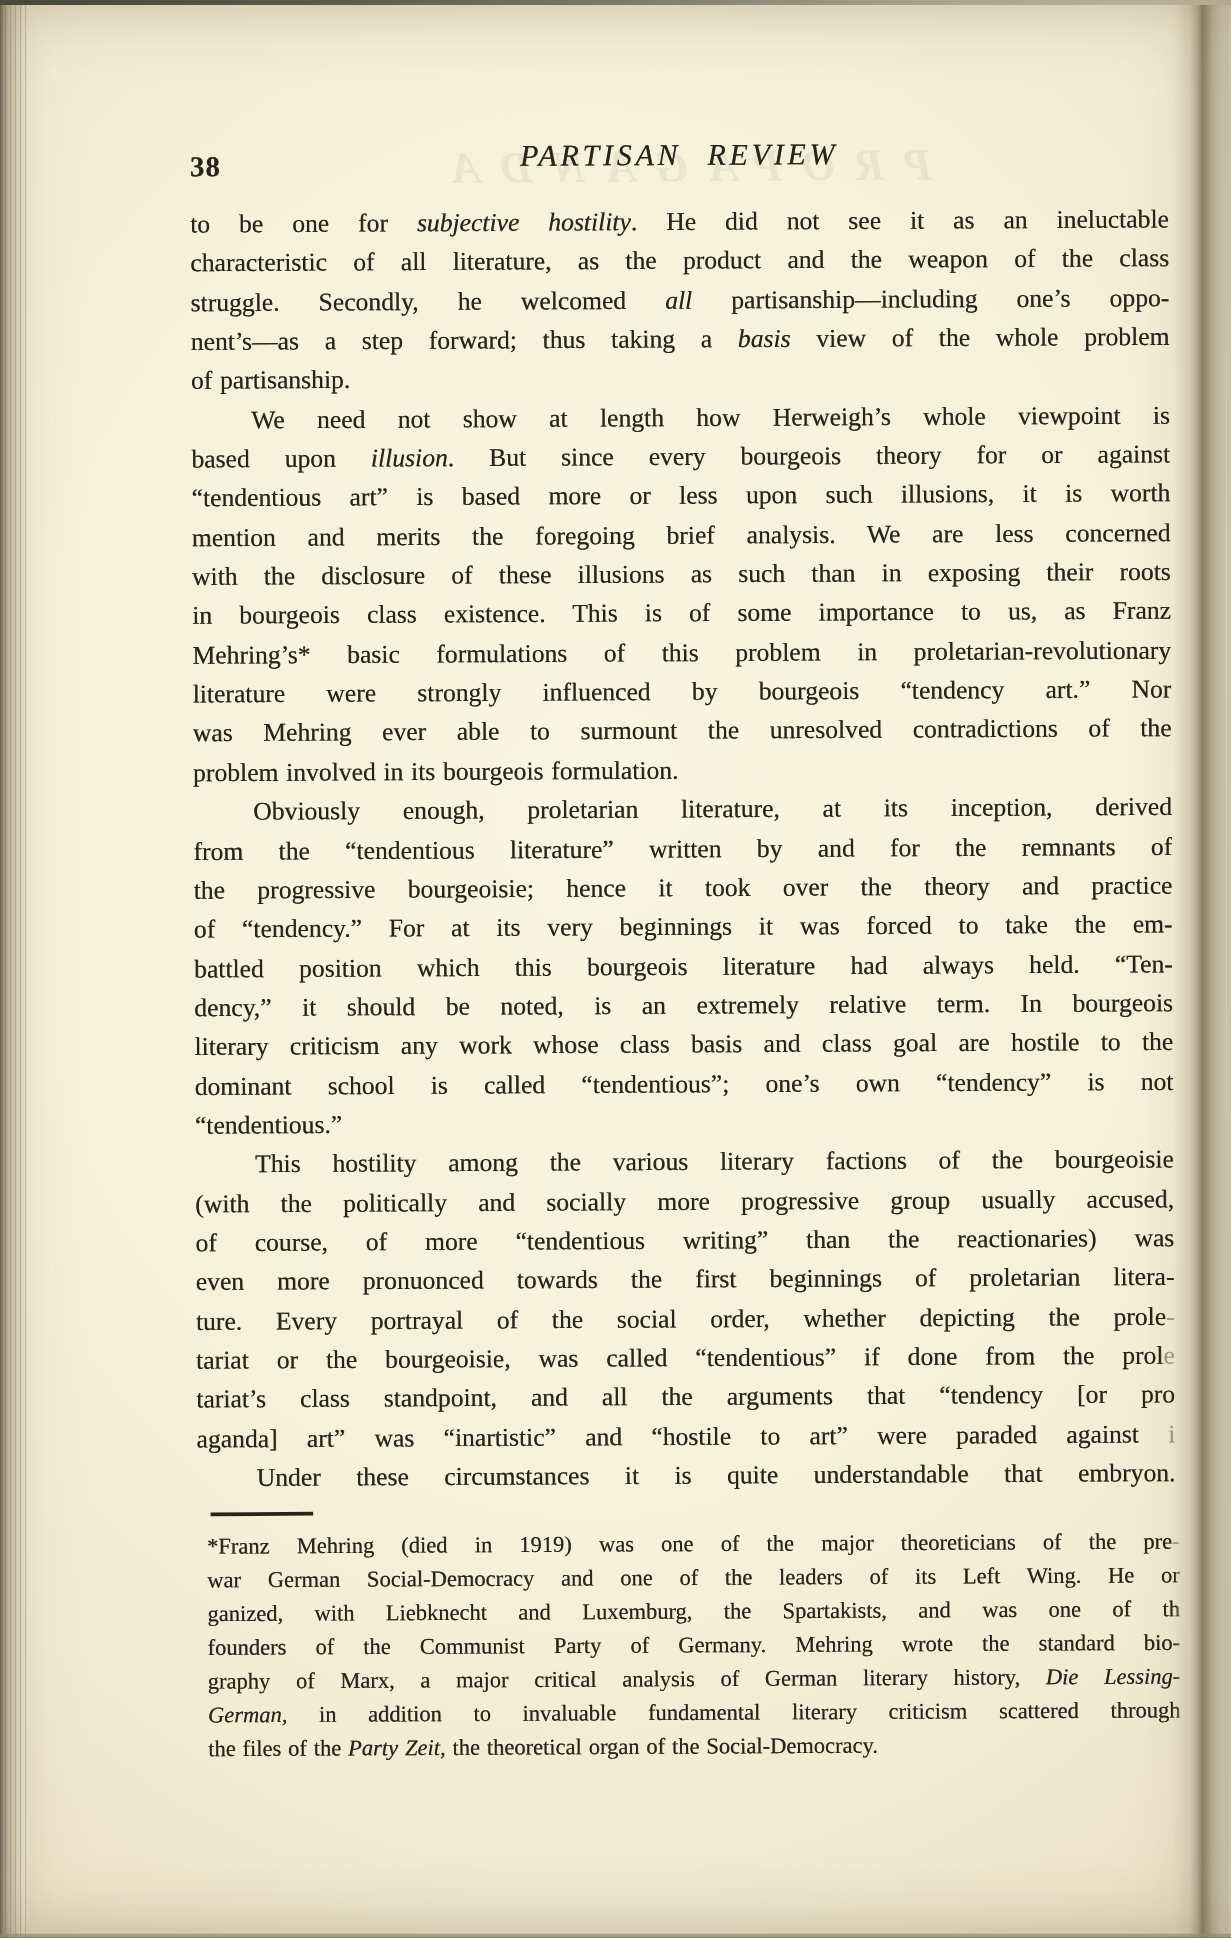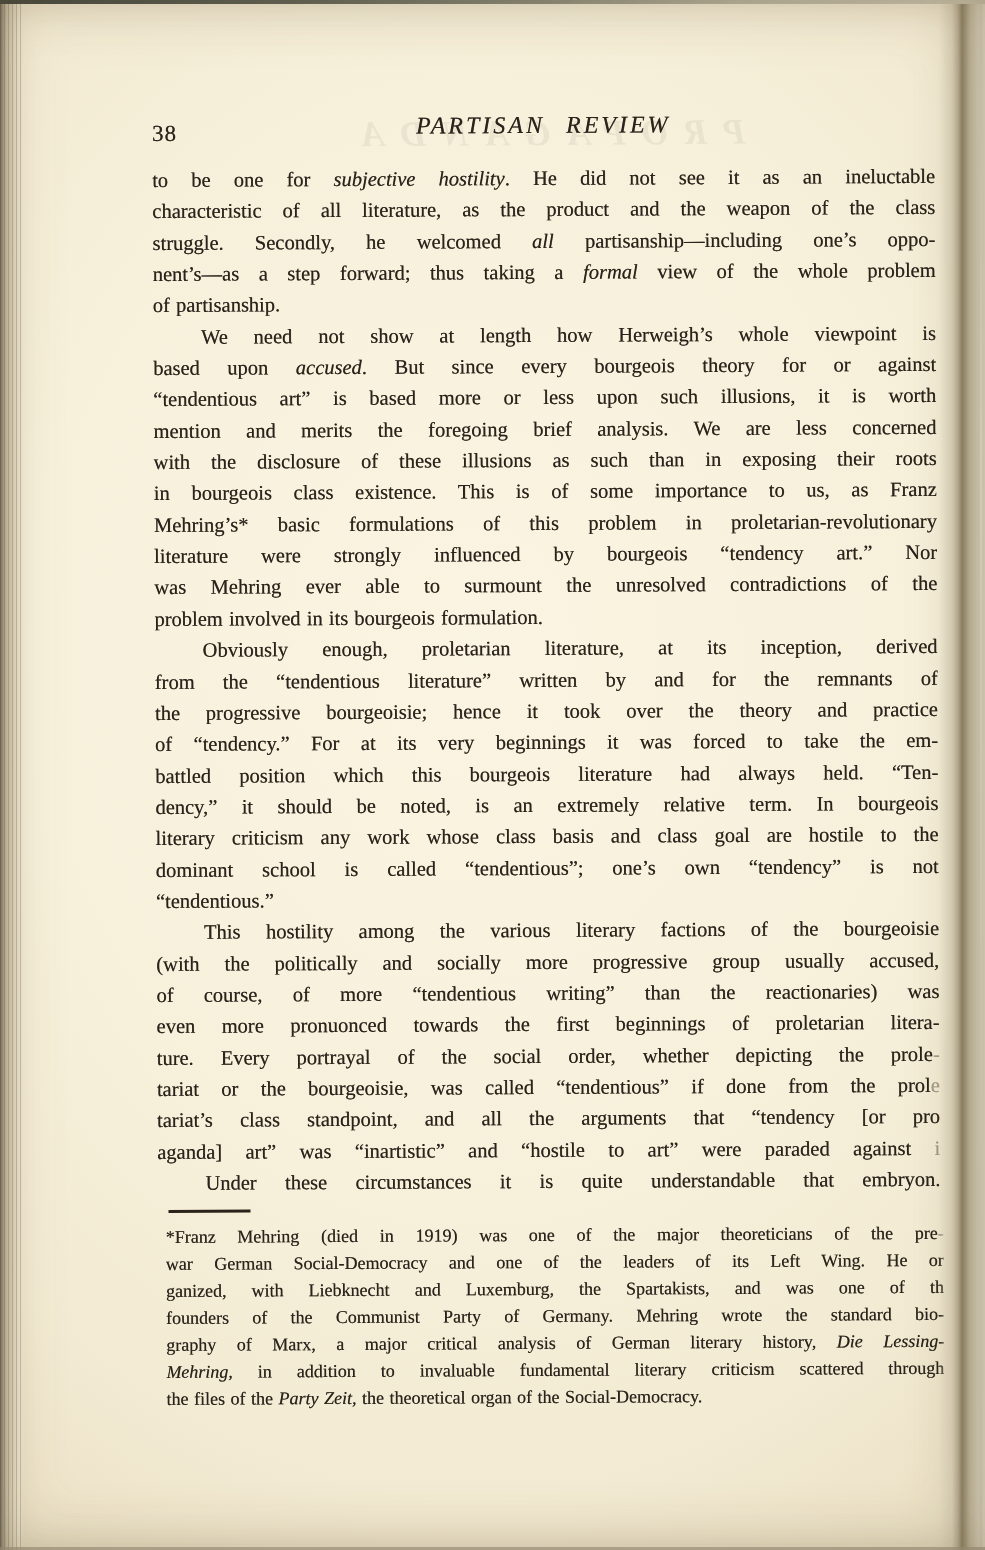--- a/index.html
+++ b/index.html
@@ -26,21 +26,21 @@
   .right-edge::after{content:"";position:absolute;right:3px;top:0;bottom:0;width:2px;
     background:linear-gradient(#d8d2c0,#efe9d7 30%,#d8d2c0);}
   .vignette{position:absolute;inset:0;pointer-events:none;
     box-shadow:inset 0 0 70px rgba(122,100,58,.16), inset -26px 0 55px rgba(105,90,55,.18), inset 14px 0 30px rgba(105,90,55,.10);}
   
   .ghost{position:absolute;left:150px;top:112px;width:790px;text-align:center;
     transform:scaleX(-1) rotate(.4deg);font-style:italic;font-weight:bold;
     font-size:36px;letter-spacing:16px;color:rgba(104,116,86,.09);white-space:nowrap;}
   
   .content{position:absolute;inset:0;transform:rotate(-0.3deg);transform-origin:150px 160px;}
-  .pageno{position:absolute;left:152px;top:121px;font-size:23px;letter-spacing:1px;}
+  .pageno{position:absolute;left:152px;top:121px;font-size:23px;letter-spacing:1px;font-weight:bold;}
   .header{position:absolute;left:152px;top:114px;width:783px;text-align:center;
     font-style:italic;font-size:24px;letter-spacing:3px;word-spacing:12px;}
   .ink{text-shadow:.25px 0 0 rgba(42,35,27,.65);}
   .body{position:absolute;left:152px;top:165px;width:783px;font-size:20.5px;word-spacing:1px;}
   .bl{height:31.35px;line-height:31.35px;overflow:hidden;text-align:left;}
   .bl.just{text-align:justify;text-align-last:justify;}
   .para.indent .bl:first-child{text-indent:48px;}
   .faint{opacity:.4;}
   .fnrule{position:absolute;left:163px;top:1210px;width:82px;height:3px;background:#2a231b;}
   .footnote{position:absolute;left:160px;top:1224px;width:778px;font-size:18px;word-spacing:1px;}
@@ -55,26 +55,26 @@
 
   <div class="content ink">
     <div class="pageno">38</div>
     <div class="header">PARTISAN REVIEW</div>
 
     <div class="body">
         <div class="para">
           <div class="bl just">to be one for <i>subjective hostility</i>. He did not see it as an ineluctable</div>
           <div class="bl just">characteristic of all literature, as the product and the weapon of the class</div>
           <div class="bl just">struggle. Secondly, he welcomed <i>all</i> partisanship—including one’s oppo-</div>
-          <div class="bl just">nent’s—as a step forward; thus taking a <i>formal</i> view of the whole problem</div>
+          <div class="bl just">nent’s—as a step forward; thus taking a <i>basis</i> view of the whole problem</div>
           <div class="bl">of partisanship.</div>
         </div>
         <div class="para indent">
           <div class="bl just">We need not show at length how Herweigh’s whole viewpoint is</div>
-          <div class="bl just">based upon <i>accused</i>. But since every bourgeois theory for or against</div>
+          <div class="bl just">based upon <i>illusion</i>. But since every bourgeois theory for or against</div>
           <div class="bl just">“tendentious art” is based more or less upon such illusions, it is worth</div>
           <div class="bl just">mention and merits the foregoing brief analysis. We are less concerned</div>
           <div class="bl just">with the disclosure of these illusions as such than in exposing their roots</div>
           <div class="bl just">in bourgeois class existence. This is of some importance to us, as Franz</div>
           <div class="bl just">Mehring’s* basic formulations of this problem in proletarian-revolutionary</div>
           <div class="bl just">literature were strongly influenced by bourgeois “tendency art.” Nor</div>
           <div class="bl just">was Mehring ever able to surmount the unresolved contradictions of the</div>
           <div class="bl">problem involved in its bourgeois formulation.</div>
         </div>
         <div class="para indent">
@@ -103,21 +103,21 @@
         </div>
       </div>
 
     <div class="fnrule"></div>
     <div class="footnote">
         <div class="fl just">*Franz Mehring (died in 1919) was one of the major theoreticians of the pre<span class="faint">-</span></div>
         <div class="fl just">war German Social-Democracy and one of the leaders of its Left Wing. He or</div>
         <div class="fl just">ganized, with Liebknecht and Luxemburg, the Spartakists, and was one of th</div>
         <div class="fl just">founders of the Communist Party of Germany. Mehring wrote the standard bio-</div>
         <div class="fl just">graphy of Marx, a major critical analysis of German literary history, <i>Die Lessing-</i></div>
-        <div class="fl just"><i>Mehring,</i> in addition to invaluable fundamental literary criticism scattered through</div>
+        <div class="fl just"><i>German,</i> in addition to invaluable fundamental literary criticism scattered through</div>
         <div class="fl">the files of the <i>Party Zeit,</i> the theoretical organ of the Social-Democracy.</div>
       </div>
   </div>
 
   <div class="left-edge"></div>
   <div class="right-edge"></div>
   <div class="top-edge"></div>
   <div class="bottom-edge"></div>
   <div class="vignette"></div>
 </div>

